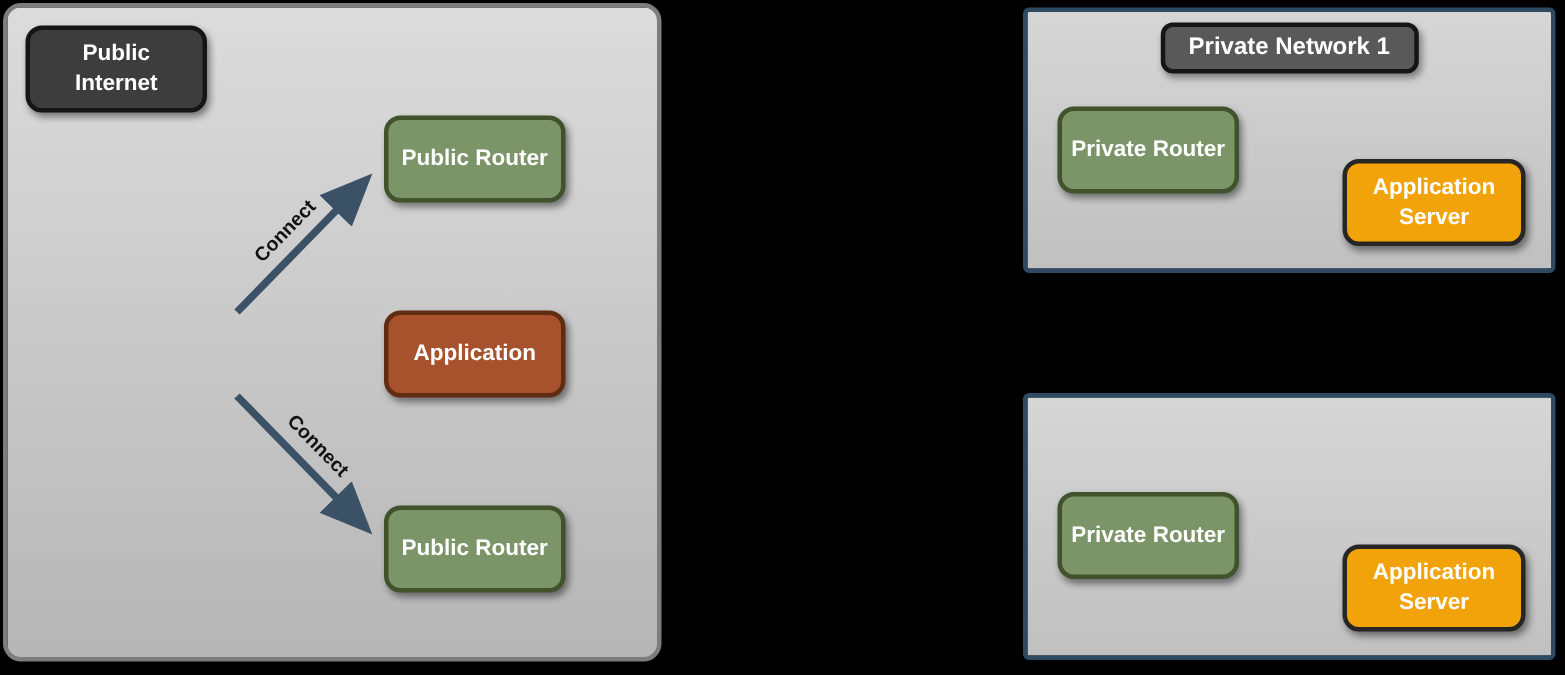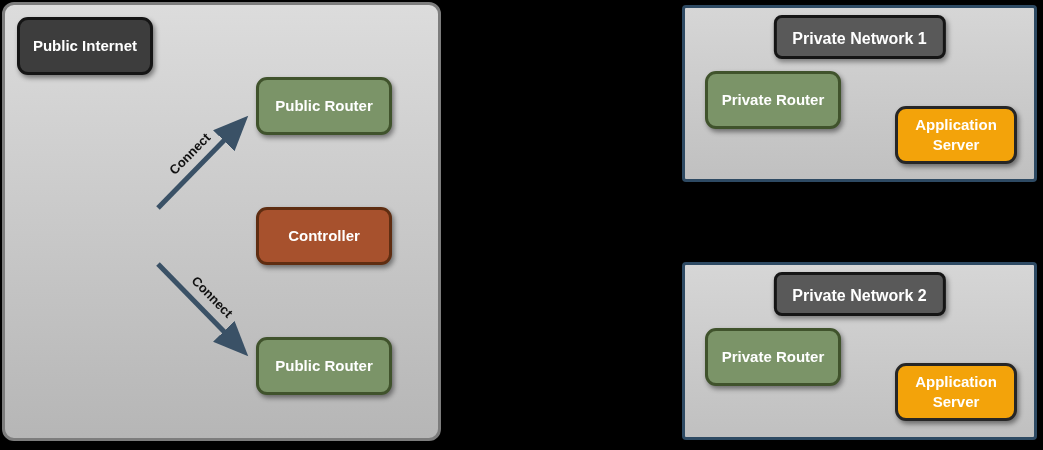--- a/index.html
+++ b/index.html
@@ -22,21 +22,21 @@
     border: 3px solid #2e4a63;
     border-radius: 4px;
     background: linear-gradient(#d6d6d6, #c0c0c0);
   }
   .zone.pn1 { left: 682px; top: 5px;   width: 355px; height: 177px; }
   .zone.pn2 { left: 682px; top: 262px; width: 355px; height: 178px; }
 
   
   .node {
     position: absolute;
-    width: 136px; height: 58px;
+    width: 121px; height: 58px;
     border: 3px solid;
     border-radius: 11px;
     display: flex; align-items: center; justify-content: center;
     text-align: center;
     color: #fff; font-size: 15px; line-height: 1.32;
     box-shadow: 2px 3px 5px rgba(0,0,0,0.45);
     padding: 2px 6px;
   }
   .node.dark   { background: #3d3d3d; border-color: #151515; }
   .node.green  { background: #7b9468; border-color: #40532c; }
@@ -53,25 +53,25 @@
 
   
   .zone.private .node { top: 63px; height: 58px; }
   .n-priv-router { left: 20px; }
   .n-app-server  { left: 210px; width: 122px; }
 
   
   .net-title {
     position: absolute;
     left: 50%; top: 7px; transform: translateX(-50%);
-    height: 44px;
+    height: 34px;
     background: #595959; border: 3px solid #151515; border-radius: 8px;
     color: #fff; font-size: 16px; white-space: nowrap;
-    display: flex; align-items: flex-start; justify-content: center;
-    padding: 12px 16px;
+    display: flex; align-items: center; justify-content: center;
+    padding: 0 16px;
     box-shadow: 2px 3px 5px rgba(0,0,0,0.4);
   }
 
   
   svg.arrows { position: absolute; left: 0; top: 0; width: 450px; height: 450px; pointer-events: none; }
   .edge-line { stroke: #3a5166; stroke-width: 5; fill: none; }
   .edge-label { fill: #111111; font-size: 13px; font-weight: bold; font-family: "Liberation Sans", sans-serif; }
 </style>
 </head>
 <body>
@@ -95,44 +95,41 @@
     <div class="node dark n-public-internet">
       <span>Public Internet</span>
     </div>
 
     <div class="node green n-router-top">
       <span>Public Router</span>
     </div>
 
 
     <div class="node rust n-controller">
-      <span>Controller</span>
+      <span>Application</span>
     </div>
 
     <div class="node green n-router-bottom">
       <span>Public Router</span>
     </div>
   </div>
 
   <div class="zone private pn1">
     <div class="net-title">
       <span>Private Network 1</span>
     </div>
     <div class="node green n-priv-router">
       <span>Private Router</span>
     </div>
     <div class="node orange n-app-server">
       <span>Application Server</span>
     </div>
   </div>
 
   <div class="zone private pn2">
-    <div class="net-title">
-      <span>Private Network 2</span>
-    </div>
     <div class="node green n-priv-router">
       <span>Private Router</span>
     </div>
     <div class="node orange n-app-server">
       <span>Application Server</span>
     </div>
   </div>
 
 </div>
 

